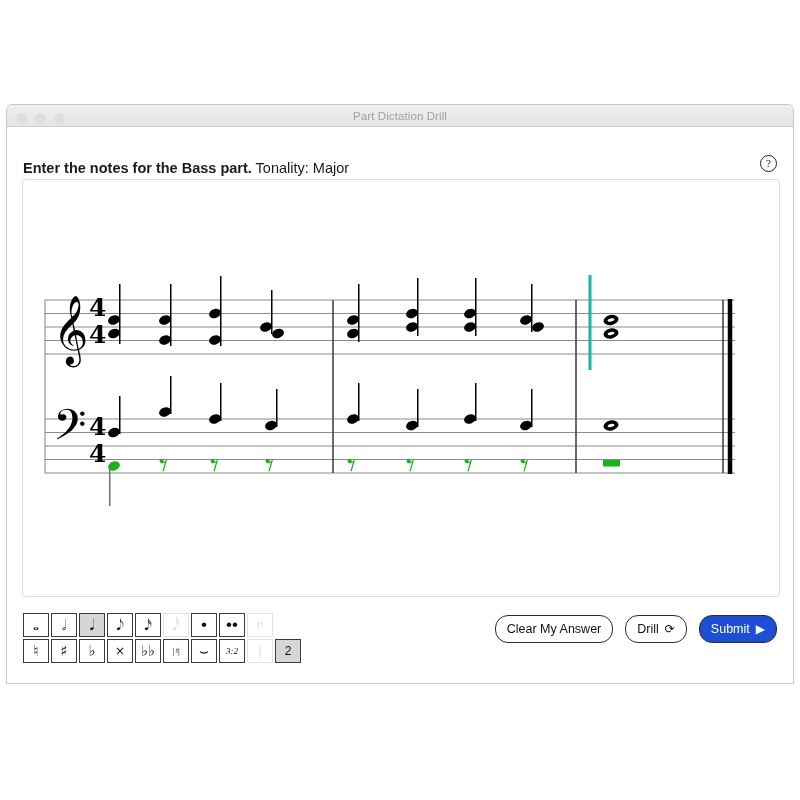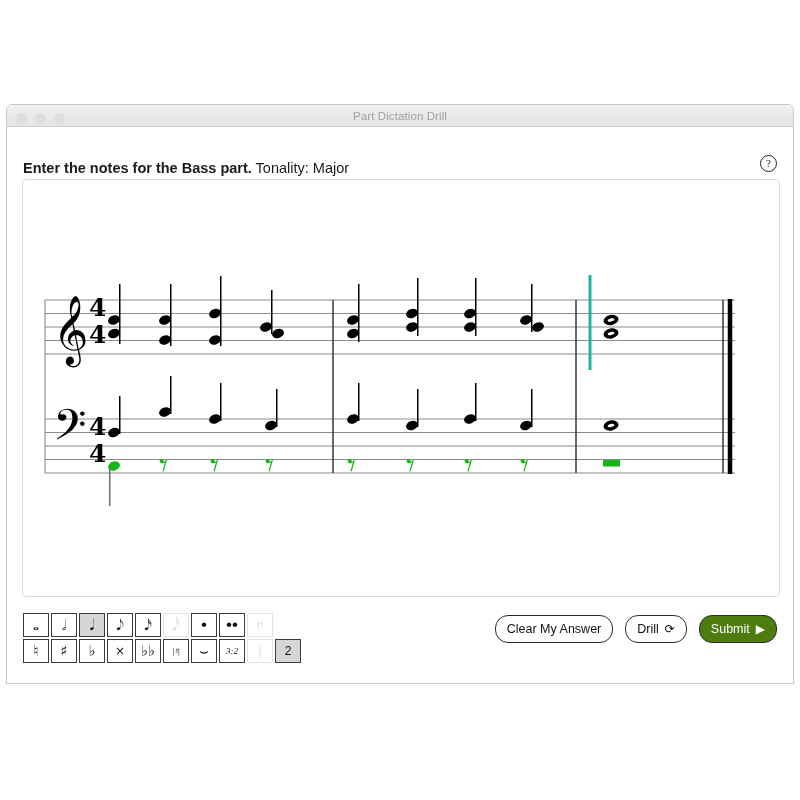--- a/index.html
+++ b/index.html
@@ -134,21 +134,21 @@
     color: #111;
     font-size: 12.5px;
     padding: 6px 11px;
     border-radius: 13px;
     cursor: pointer;
     display: flex; align-items: center; gap: 6px;
     white-space: nowrap;
     text-align: right;
   }
   .btn.dark {
-    background: #4d7c0f;
+    background: #1d4ed8;
     color: #ffffff;
     border-color: #2e2e2e;
   }
   .gl { font-family: "DejaVu Sans", sans-serif; font-size: 12px; }
 </style>
 </head>
 <body>
 
 <div id="app-window">
 

